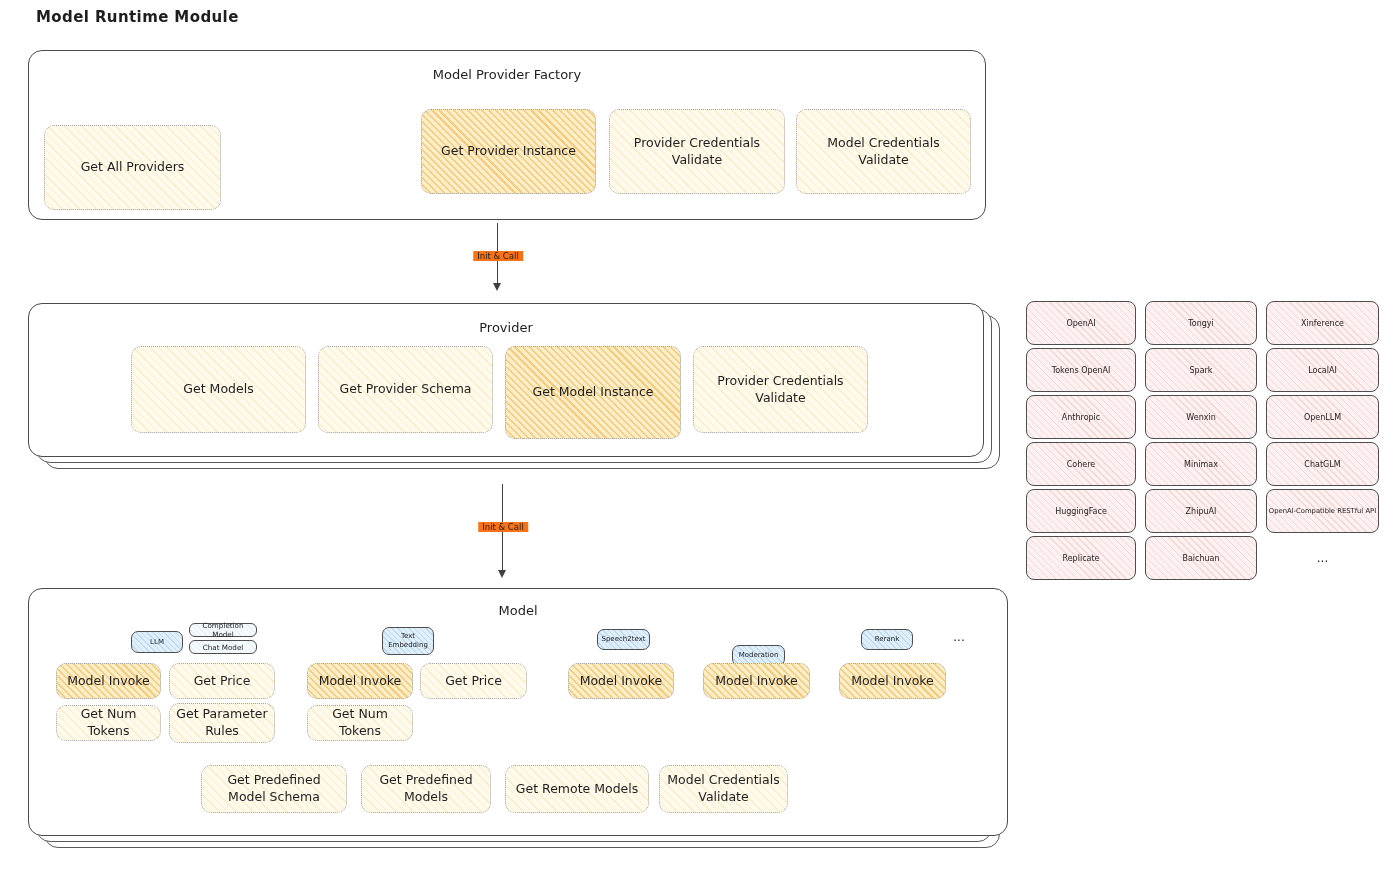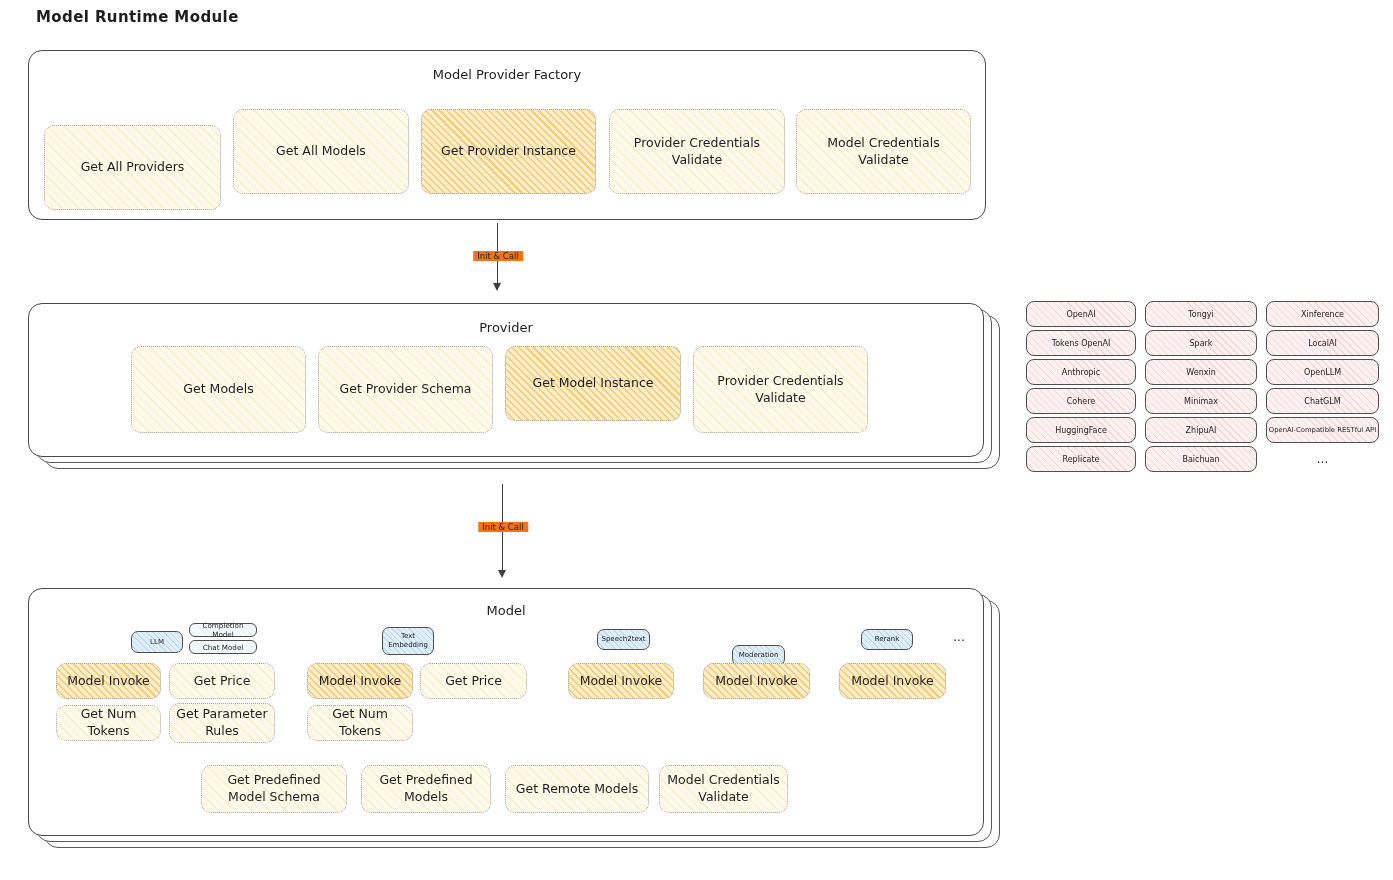--- a/index.html
+++ b/index.html
@@ -32,21 +32,21 @@
   .task.hi{
     background-color:#fcedc9;
     background-image:repeating-linear-gradient(45deg, rgba(243,184,80,0.65) 0 1.5px, rgba(255,248,230,0) 1.5px 5px);
   }
   
   .pgrid{
     position:absolute;left:1026px;top:301px;display:grid;
     grid-template-columns:110px 112px 113px;column-gap:9px;row-gap:3px;z-index:4;
   }
   .pill{
-    height:26px;border:1.3px solid #4e4e4e;border-radius:8px;
+    height:44px;border:1.3px solid #4e4e4e;border-radius:8px;
     display:flex;align-items:center;justify-content:center;text-align:center;
     font-size:8px;box-sizing:border-box;padding:0 0;
     background-color:#fdf1f1;
     background-image:repeating-linear-gradient(45deg, rgba(236,162,162,0.35) 0 1px, rgba(255,255,255,0) 1px 5px);
   }
   .pill.small{font-size:6.8px;}
   .pill.plain{border:none;background:none;font-size:12px;}
   
   .tag{
     position:absolute;border:1.2px solid #4e4e4e;border-radius:7px;
@@ -76,36 +76,35 @@
 </head>
 <body>
 
 <div class="canvas">
 
   <div class="page-title">Model Runtime Module</div>
 
   <div class="container" style="left:28px;top:50px;width:956px;height:168px;">
     <div class="ctitle">Model Provider Factory</div>
     <div class="task" style="left:15px;top:58px;width:177px;height:85px;margin-top:16px;">Get All Providers</div>
-    <div class="task" style="left:204px;top:58px;width:176px;height:85px;">Get All Models</div>
     <div class="task hi" style="left:392px;top:58px;width:175px;height:85px;">Get Provider Instance</div>
     <div class="task" style="left:580px;top:58px;width:176px;height:85px;">Provider Credentials Validate</div>
     <div class="task" style="left:767px;top:58px;width:175px;height:85px;">Model Credentials Validate</div>
   </div>
 
   <div class="arrow" style="left:497px;top:223px;height:66px;"></div>
   <div class="arrow-label" style="left:498px;top:251px;">Init &amp; Call</div>
 
   <div class="stack-layer z1" style="left:44px;top:315px;width:954px;height:152px;"></div>
   <div class="stack-layer z2" style="left:36px;top:309px;width:954px;height:152px;"></div>
   <div class="container" style="left:28px;top:303px;width:954px;height:152px;">
     <div class="ctitle">Provider</div>
     <div class="task" style="left:102px;top:42px;width:175px;height:87px;">Get Models</div>
     <div class="task" style="left:289px;top:42px;width:175px;height:87px;">Get Provider Schema</div>
-    <div class="task hi" style="left:476px;top:42px;width:176px;height:75px;">Get Model Instance</div>
+    <div class="task hi" style="left:476px;top:42px;width:176px;height:93px;">Get Model Instance</div>
     <div class="task" style="left:664px;top:42px;width:175px;height:87px;">Provider Credentials Validate</div>
   </div>
 
   <div class="pgrid">
     <div class="pill">OpenAI</div>
     <div class="pill">Tongyi</div>
     <div class="pill">Xinference</div>
     <div class="pill">Tokens OpenAI</div>
     <div class="pill">Spark</div>
     <div class="pill">LocalAI</div>
@@ -121,21 +120,21 @@
     <div class="pill">Replicate</div>
     <div class="pill">Baichuan</div>
     <div class="pill plain">...</div>
   </div>
 
   <div class="arrow" style="left:502px;top:484px;height:92px;"></div>
   <div class="arrow-label" style="left:503px;top:522px;">Init &amp; Call</div>
 
   <div class="stack-layer z1" style="left:44px;top:600px;width:954px;height:246px;"></div>
   <div class="stack-layer z2" style="left:36px;top:594px;width:954px;height:246px;"></div>
-  <div class="container" style="left:28px;top:588px;width:954px;height:246px;">
+  <div class="container" style="left:28px;top:588px;width:954px;height:246px;padding-left:24px;">
     <div class="ctitle" style="top:14px;">Model</div>
 
     <div class="tag" style="left:102px;top:42px;width:52px;height:22px;">LLM</div>
     <div class="tag white" style="left:160px;top:34px;width:68px;height:14px;">Completion Model</div>
     <div class="tag white" style="left:160px;top:51px;width:68px;height:14px;">Chat Model</div>
     <div class="tag" style="left:353px;top:38px;width:52px;height:28px;">Text Embedding</div>
     <div class="tag" style="left:568px;top:40px;width:53px;height:21px;">Speech2text</div>
     <div class="tag" style="left:703px;top:56px;width:53px;height:21px;">Moderation</div>
     <div class="tag" style="left:832px;top:40px;width:52px;height:21px;">Rerank</div>
     <div class="tag plain" style="left:918px;top:38px;width:24px;height:21px;">...</div>

